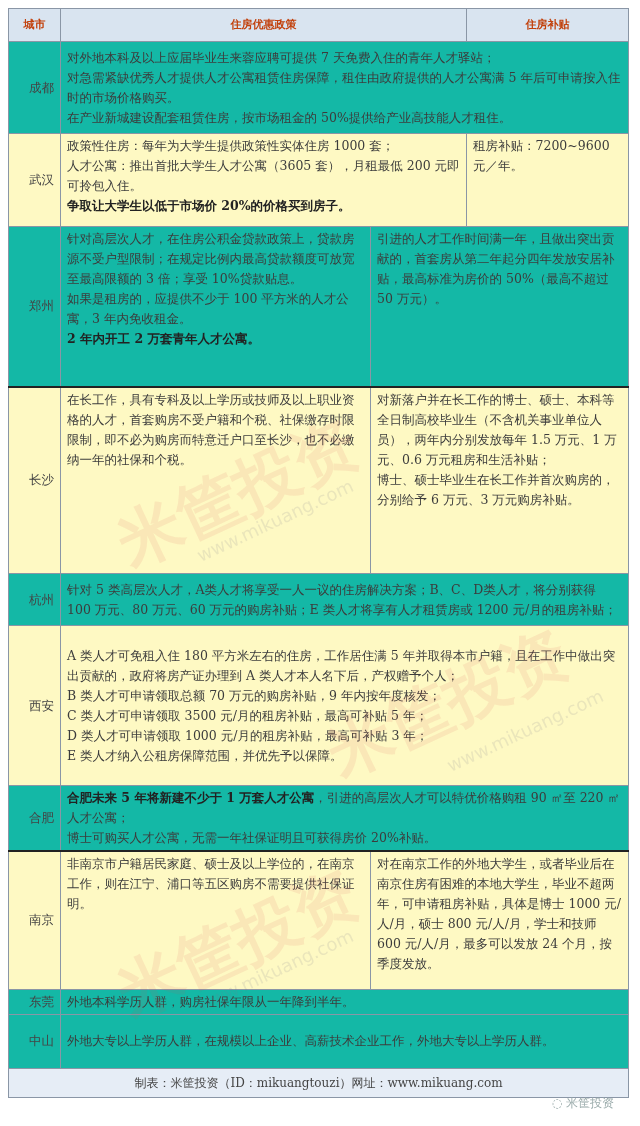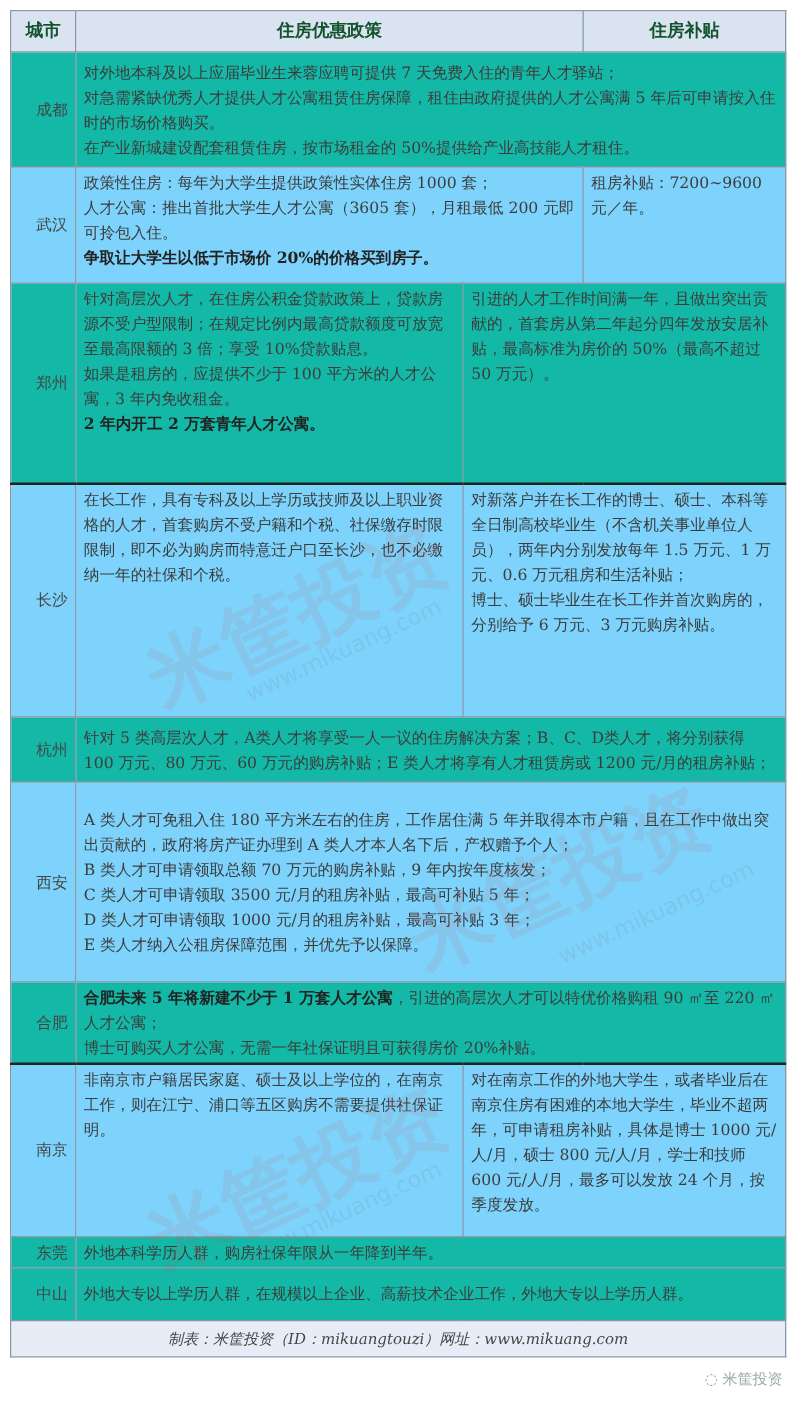--- a/index.html
+++ b/index.html
@@ -1,31 +1,31 @@
 <!DOCTYPE html>
 <html><head>
 <meta charset="utf-8">
 <style>
   html, body { margin:0; padding:0; background:#ffffff; }
   body { width:640px; height:1126px; position:relative; overflow:hidden;
          font-family:"DejaVu Serif","Liberation Serif",serif; color:#333; }
   .tbl { position:absolute; left:8px; top:8px; width:620px; border-collapse:collapse; table-layout:fixed; }
   .tbl td, .tbl th { border:1px solid #8a96a6; padding:2px 6px; font-size:12.5px; line-height:20px; vertical-align:middle; }
-  .tbl th { background:#d9e4f0; font-weight:bold; height:28px; font-size:14px; color:#14532d; }
+  .tbl th { background:#d9e4f0; font-weight:bold; height:28px; font-size:11px; color:#c2410c; }
   .city { text-align:right; font-size:13px; color:#444; }
-  .blue td { background:#7dd3fc; }
+  .blue td { background:#fef9c3; }
   .white td { background:#14b8a6; }
   .txt { color:#3c3c3c; }
   .b { font-weight:bold; color:#222; }
   .line { display:block; }
-  .footer td { background:#e6edf6; text-align:center; font-size:12px; color:#444; height:24px;font-style:italic; }
+  .footer td { background:#e6edf6; text-align:center; font-size:12px; color:#444; height:24px; }
   .sep { border-top:2px solid #222 !important; }
   .wm { position:absolute; color:rgba(220,80,80,0.10); font-size:64px; font-weight:bold; transform:rotate(-25deg); pointer-events:none; font-family:"DejaVu Sans",sans-serif; }
   .wm-small { position:absolute; color:rgba(120,120,140,0.15); font-size:18px; transform:rotate(-25deg); pointer-events:none; font-family:"DejaVu Sans",sans-serif; }
-  .logo { position:absolute; right:14px; bottom:14px; font-size:12px; color:#9aa; font-family:"DejaVu Sans",sans-serif; }
+  .logo { position:absolute; right:26px; bottom:14px; font-size:12px; color:#9aa; font-family:"DejaVu Sans",sans-serif; }
 </style>
 </head>
 <body>
 
 <table class="tbl">
   <colgroup>
     <col style="width:52px">
     <col style="width:310px">
     <col style="width:96px">
     <col style="width:162px">
@@ -120,21 +120,21 @@
         <span class="line">对在南京工作的外地大学生，或者毕业后在南京住房有困难的本地大学生，毕业不超两年，可申请租房补贴，具体是博士 1000 元/人/月，硕士 800 元/人/月，学士和技师 600 元/人/月，最多可以发放 24 个月，按季度发放。</span>
       </td>
     </tr>
 
     <tr class="white" style="height:24px">
       <td class="city">东莞</td>
       <td colspan="3" class="txt">外地本科学历人群，购房社保年限从一年降到半年。</td>
     </tr>
 
 
-    <tr class="white" style="height:42px">
+    <tr class="white" style="height:54px">
       <td class="city">中山</td>
       <td colspan="3" class="txt">外地大专以上学历人群，在规模以上企业、高薪技术企业工作，外地大专以上学历人群。</td>
     </tr>
 
     <tr class="footer">
       <td colspan="4">制表：米筐投资（ID：mikuangtouzi）网址：www.mikuang.com</td>
     </tr>
   </tbody>
 </table>
 

